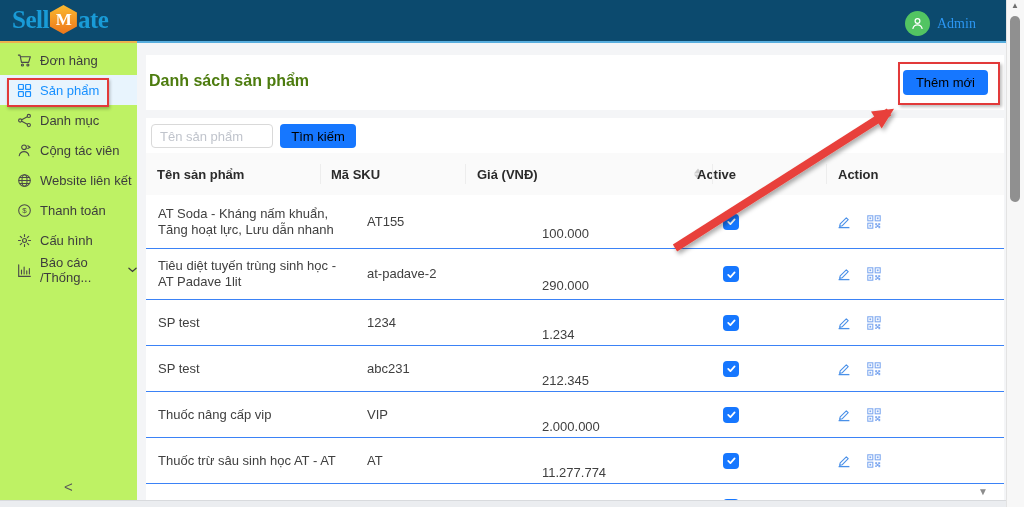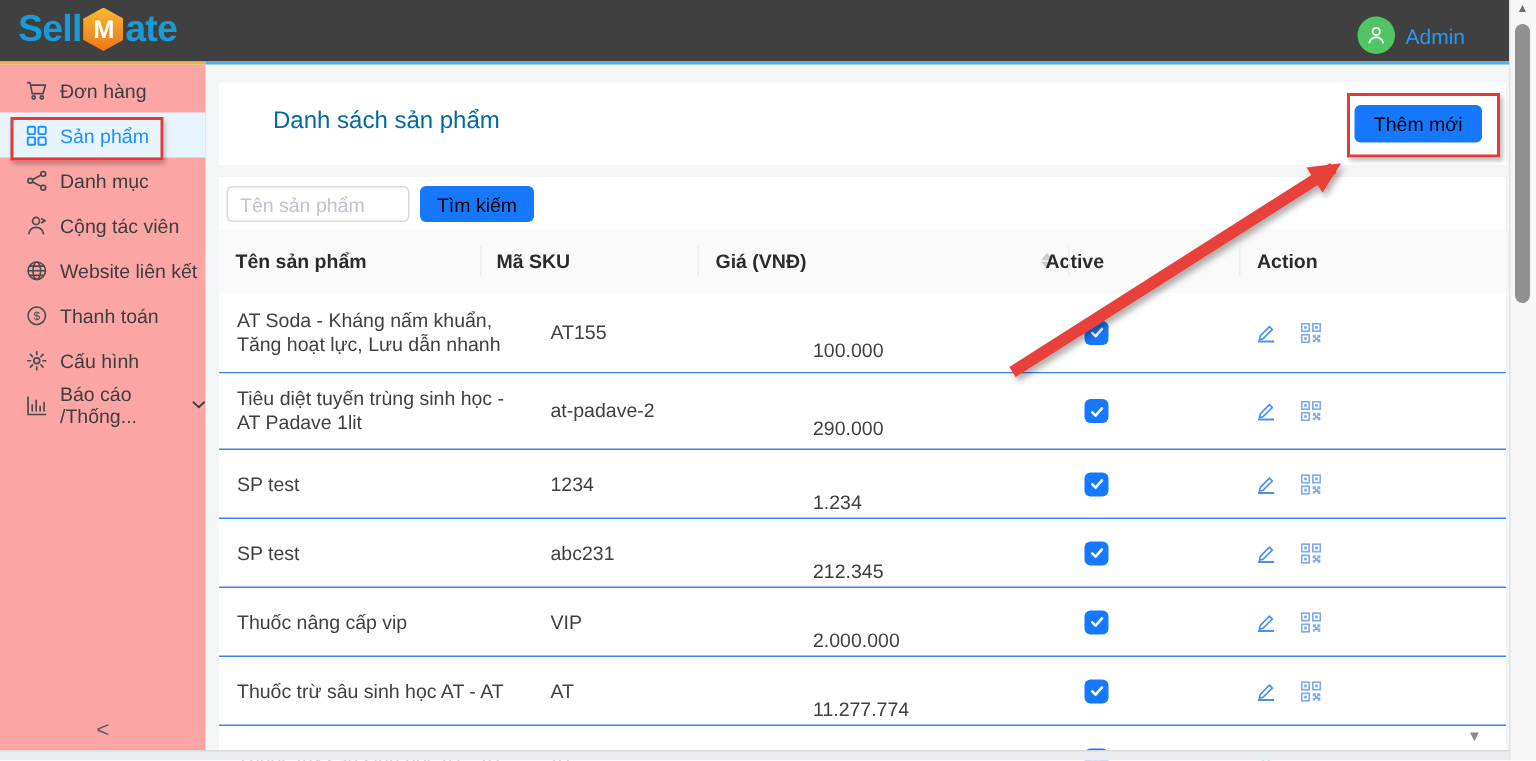--- a/index.html
+++ b/index.html
@@ -1,49 +1,49 @@
 <!DOCTYPE html>
 <html><head>
 <meta charset="utf-8">
 <style>
   html,body{margin:0;padding:0;width:1024px;height:507px;overflow:hidden;
     font-family:"Liberation Sans","DejaVu Sans",sans-serif;}
   .app{position:relative;width:1024px;height:507px;background:#f4f5f7;overflow:hidden;}
 
   
-  .topbar{position:absolute;left:0;top:0;width:1013px;height:41px;background:#404040;z-index:6;}
+  .topbar{position:absolute;left:0;top:0;width:1013px;height:41px;background:#0c4a6e;z-index:6;font-family:Liberation Serif, serif;}
   .logo{position:absolute;left:12px;top:5px;display:flex;align-items:center;
     font-size:25px;font-weight:700;color:#199bd7;letter-spacing:-0.5px;cursor:pointer;}
   .logo-m{display:inline-flex;width:27px;height:29px;margin:0 1px;
     background:linear-gradient(178deg,#f9b52e 8%,#ee7a1c 92%);
     clip-path:polygon(50% 0,100% 26%,100% 74%,50% 100%,0 74%,0 26%);
     color:#fff;font-size:17px;font-weight:700;align-items:center;justify-content:center;}
   .user-box{position:absolute;left:905px;top:11px;display:flex;align-items:center;gap:7px;cursor:pointer;}
   .avatar{width:25px;height:25px;border-radius:50%;background:#52c462;display:flex;align-items:center;justify-content:center;}
   .user-name{font-size:14px;color:#2b96f2;}
   .bar-border-orange{position:absolute;left:0;top:41px;width:137px;height:2px;background:#eeb14f;z-index:7;}
   .bar-border-blue{position:absolute;left:137px;top:41px;right:17px;height:2px;background:#58aede;z-index:7;}
 
   
-  .sidebar{position:absolute;left:0;top:43px;width:137px;bottom:6px;background:#fca5a5;z-index:5;}
+  .sidebar{position:absolute;left:0;top:43px;width:137px;bottom:6px;background:#bef264;z-index:5;}
   .menu{list-style:none;margin:0;padding:2px 0 0 0;}
   .menu li{position:relative;height:30px;display:flex;align-items:center;gap:8px;
     padding-left:17px;font-size:13px;color:#3d3d3d;cursor:pointer;}
   .menu li .mi{width:15px;height:15px;flex:0 0 15px;color:#4a4a4a;display:flex;}
   .menu li.active{background:#e8f4fd;color:#1890ff;}
   .menu li.active .mi{color:#1890ff;}
   .menu .chev{margin-left:2px;color:#3d3d3d;display:flex;}
   .collapse-btn{position:absolute;left:0;bottom:6px;width:137px;text-align:center;
     font-size:15px;color:#595959;cursor:pointer;}
   .anno-box-sidebar{position:absolute;left:7px;top:35px;width:98px;height:25px;
     border:2px solid #e23a3a;box-shadow:1px 2px 3px rgba(0,0,0,0.25);z-index:40;pointer-events:none;}
 
   
   .card-header{position:absolute;left:146px;top:55px;width:858px;height:55px;background:#fff;z-index:2;}
-  .page-title{position:absolute;left:36px;top:17px;font-size:16px;font-weight:400;color:#0369a1;}
+  .page-title{position:absolute;left:3px;top:17px;font-size:16px;font-weight:700;color:#4d7c0f;}
   .btn{display:inline-flex;align-items:center;justify-content:center;background:#1677ff;color:#000000;
     border:none;border-radius:4px;font-size:13px;font-family:inherit;cursor:pointer;}
   .add-btn{position:absolute;right:16px;top:15px;height:25px;padding:0 13px;}
   .anno-box-btn{position:absolute;left:752px;top:7px;width:98px;height:39px;
     border:2px solid #e23a3a;box-shadow:2px 2px 3px rgba(0,0,0,0.25);z-index:40;pointer-events:none;}
 
   .card-body{position:absolute;left:146px;top:118px;width:858px;height:410px;background:#fff;z-index:2;}
   .search-input{position:absolute;left:5px;top:6px;width:104px;height:22px;border:1px solid #d9d9d9;
     border-radius:4px;font-size:13px;font-family:inherit;padding:0 8px;color:#444;outline:none;}
   .search-input::placeholder{color:#c0c4cc;}

